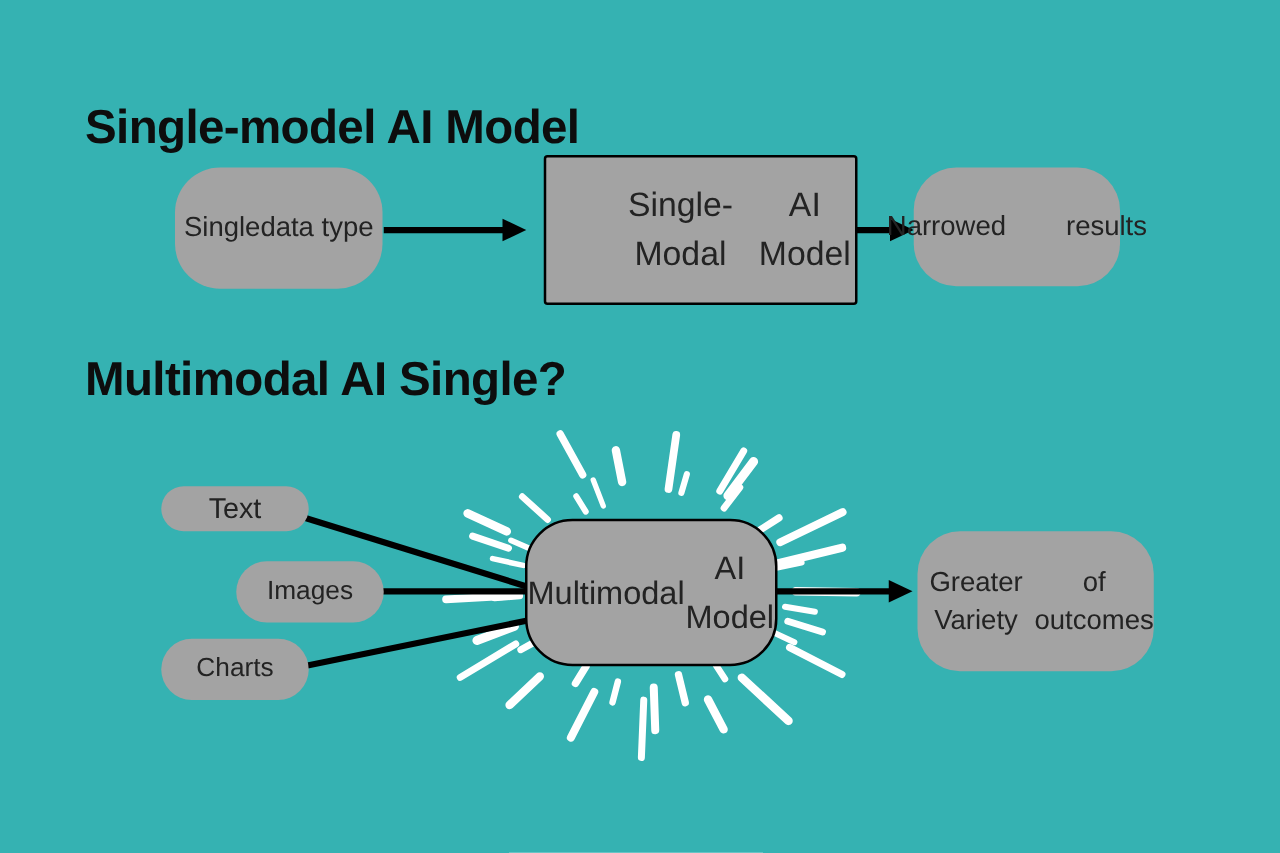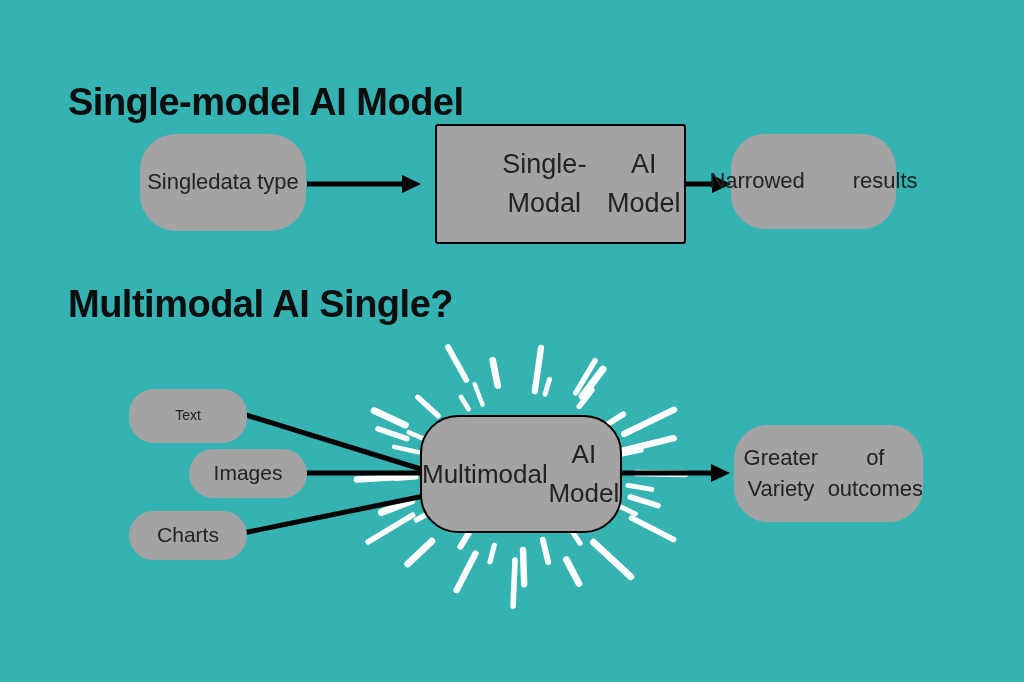--- a/index.html
+++ b/index.html
@@ -33,25 +33,25 @@
     display:flex;flex-direction:row;
     align-items:center;justify-content:center;
     text-align:center;
     z-index:2;
     line-height:1.38;
   }
   .bordered{border:2.5px solid #000000;}
   #node-single-source{left:140px;top:134px;width:166px;height:97px;border-radius:36px;font-size:22px;}
   #node-single-model{left:435px;top:124px;width:199px;height:116px;border-radius:3px;font-size:27px;line-height:1.45;padding-left:48px;}
   #node-narrowed{left:731px;top:134px;width:165px;height:95px;border-radius:34px;font-size:22px;gap:48px;}
-  #node-text{left:129px;top:389px;width:118px;height:54px;border-radius:25px;font-size:14px;text-align:center;}
+  #node-text{left:129px;top:389px;width:118px;height:36px;border-radius:25px;font-size:23px;text-align:center;}
   #node-images{left:189px;top:449px;width:118px;height:49px;border-radius:25px;font-size:21px;}
   #node-charts{left:129px;top:511px;width:118px;height:49px;border-radius:25px;font-size:21px;}
   #node-multi-model{left:420px;top:415px;width:198px;height:114px;border-radius:38px;font-size:26px;line-height:1.5;justify-content:space-between;}
-  #node-outcome{left:734px;top:425px;width:189px;height:97px;border-radius:34px;font-size:22px;}
+  #node-outcome{left:734px;top:425px;width:189px;height:112px;border-radius:34px;font-size:22px;}
 </style>
 </head>
 <body>
 
 <div class="canvas">
 
   <h1 class="heading" id="heading-single">Single-model AI Model</h1>
 
   <h1 class="heading" id="heading-multi">Multimodal AI Single?</h1>
 

